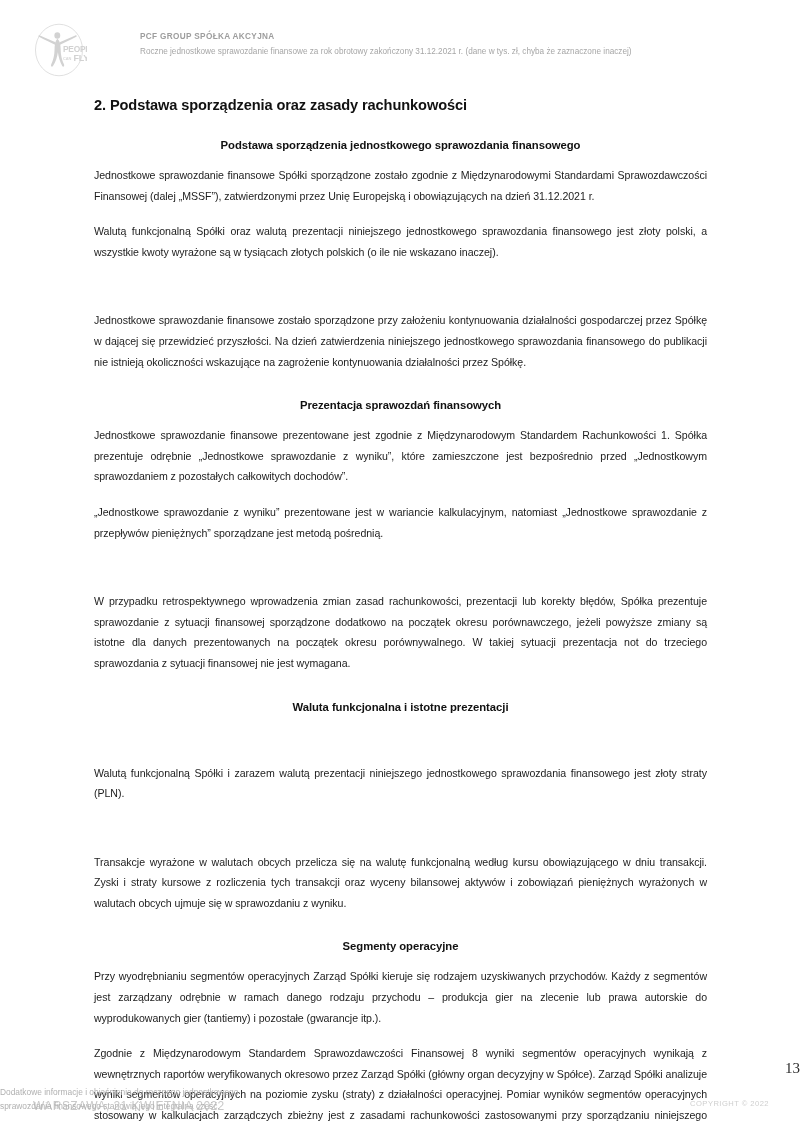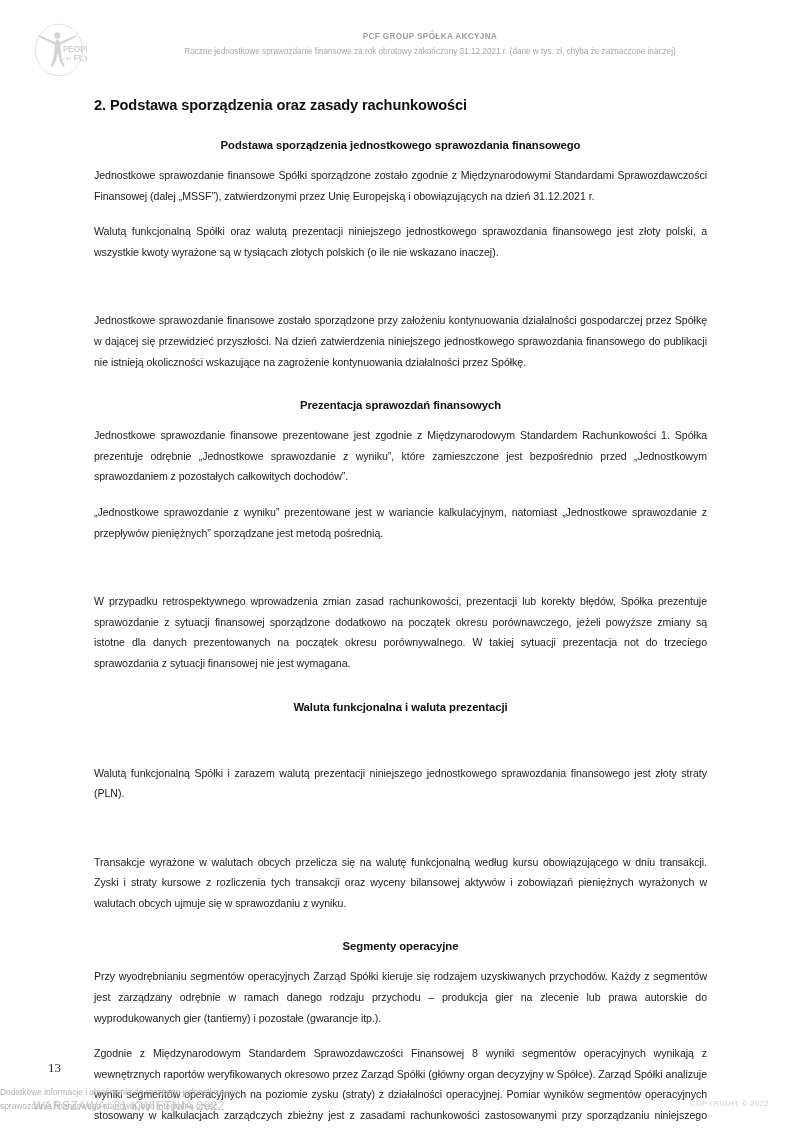--- a/index.html
+++ b/index.html
@@ -37,21 +37,20 @@
     width: 56px;
     height: 56px;
   }
   .logo svg { display: block; width: 56px; height: 56px; }
 
   .header-text {
     position: absolute;
     left: 140px;
     right: 80px;
     top: 31px;
-    text-align: center;
   }
   .header-company {
     font-size: 8.2px;
     font-weight: bold;
     letter-spacing: 0.35px;
     color: #9d9d9d;
     line-height: 12px;
     white-space: nowrap;
   }
   .header-subtitle {
@@ -107,25 +106,24 @@
   p.para:last-child { margin-bottom: 0; margin-top: 48px; }
 
   .block { margin-bottom: 0; }
 
   
   .page-number {
     position: absolute;
     left: 0;
     right: 0;
     top: 1060px;
-    text-align: left;
-    font-size: 13px;
+    text-align: right;
+    font-size: 15px;
     color: #2b2b2b;
     font-family: "Liberation Serif", serif;
-    padding-left: 48px;
   }
 
   .footer {
     position: absolute;
     left: 0;
     right: 0;
     top: 1086px;
     height: 45px;
   }
 
@@ -205,21 +203,21 @@
 
 
     <div class="block">
       <h2 class="sub-title spaced-top">Prezentacja sprawozdań finansowych</h2>
       <p class="para">Jednostkowe sprawozdanie finansowe prezentowane jest zgodnie z Międzynarodowym Standardem Rachunkowości 1. Spółka prezentuje odrębnie „Jednostkowe sprawozdanie z wyniku”, które zamieszczone jest bezpośrednio przed „Jednostkowym sprawozdaniem z pozostałych całkowitych dochodów”.</p>
       <p class="para">„Jednostkowe sprawozdanie z wyniku” prezentowane jest w wariancie kalkulacyjnym, natomiast „Jednostkowe sprawozdanie z przepływów pieniężnych” sporządzane jest metodą pośrednią.</p>
       <p class="para">W przypadku retrospektywnego wprowadzenia zmian zasad rachunkowości, prezentacji lub korekty błędów, Spółka prezentuje sprawozdanie z sytuacji finansowej sporządzone dodatkowo na początek okresu porównawczego, jeżeli powyższe zmiany są istotne dla danych prezentowanych na początek okresu porównywalnego. W takiej sytuacji prezentacja not do trzeciego sprawozdania z sytuacji finansowej nie jest wymagana.</p>
     </div>
 
     <div class="block">
-      <h2 class="sub-title spaced-top">Waluta funkcjonalna i waluta prezentacji</h2>
+      <h2 class="sub-title spaced-top">Waluta funkcjonalna i istotne prezentacji</h2>
       <p class="para">Walutą funkcjonalną Spółki i zarazem walutą prezentacji niniejszego jednostkowego sprawozdania finansowego jest złoty straty (PLN).</p>
     </div>
 
     <div class="block">
       <p class="para">Transakcje wyrażone w walutach obcych przelicza się na walutę funkcjonalną według kursu obowiązującego w dniu transakcji. Zyski i straty kursowe z rozliczenia tych transakcji oraz wyceny bilansowej aktywów i zobowiązań pieniężnych wyrażonych w walutach obcych ujmuje się w sprawozdaniu z wyniku.</p>
     </div>
 
     <div class="block">
       <h2 class="sub-title spaced-top">Segmenty operacyjne</h2>
       <p class="para">Przy wyodrębnianiu segmentów operacyjnych Zarząd Spółki kieruje się rodzajem uzyskiwanych przychodów. Każdy z segmentów jest zarządzany odrębnie w ramach danego rodzaju przychodu – produkcja gier na zlecenie lub prawa autorskie do wyprodukowanych gier (tantiemy) i pozostałe (gwarancje itp.).</p>

